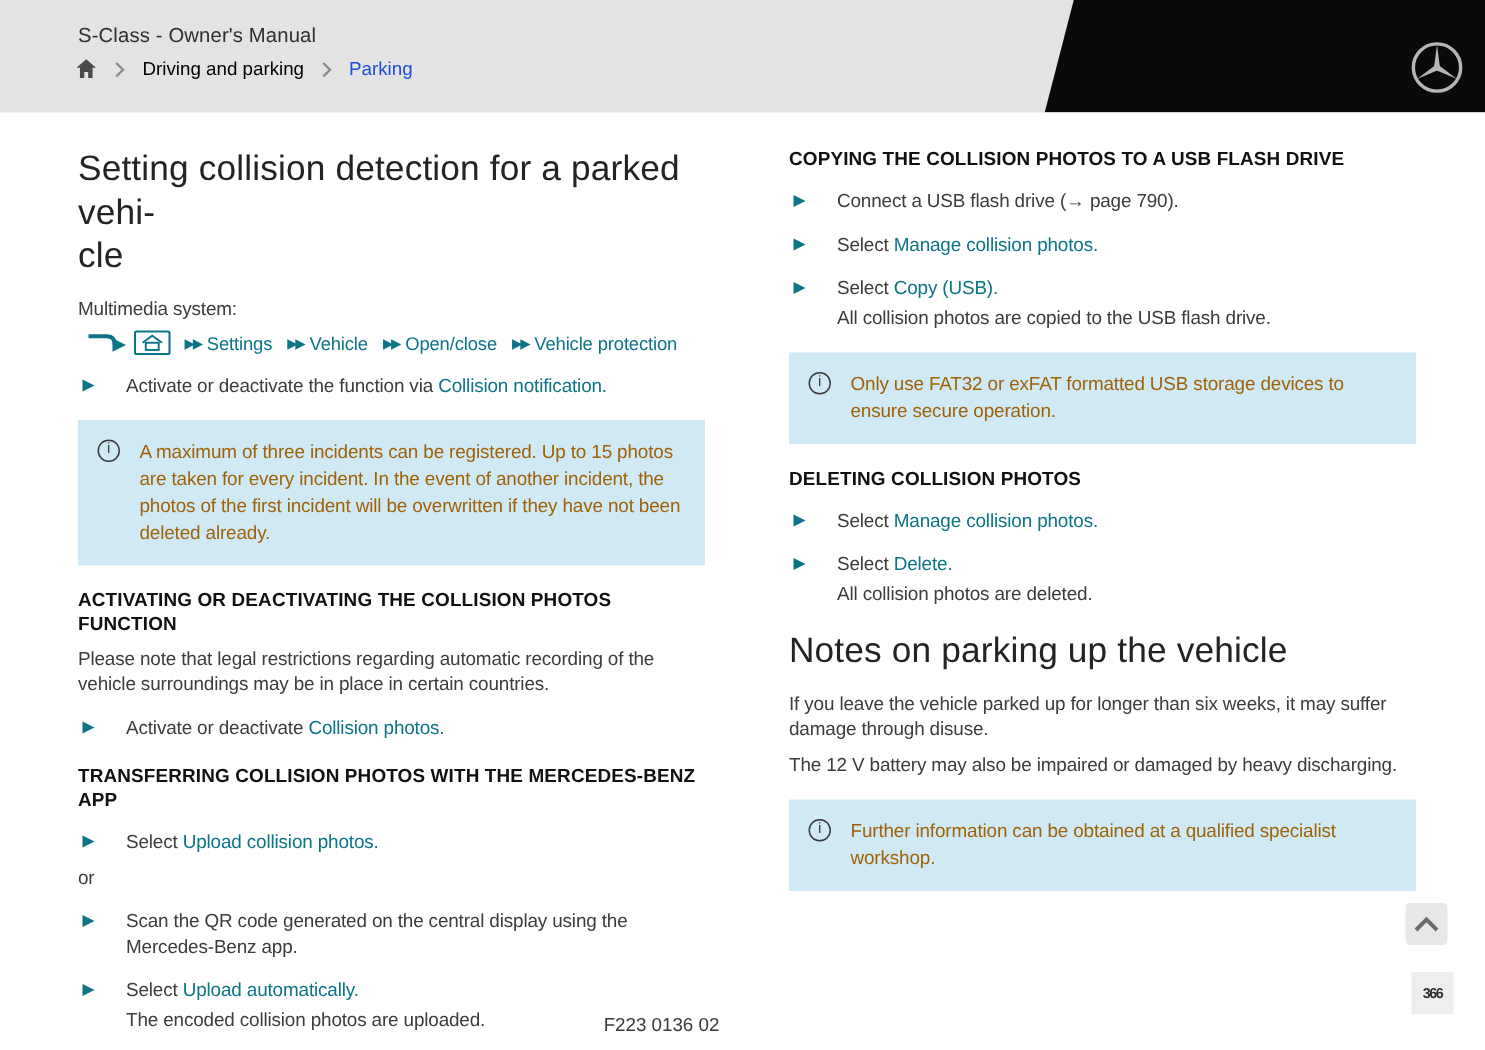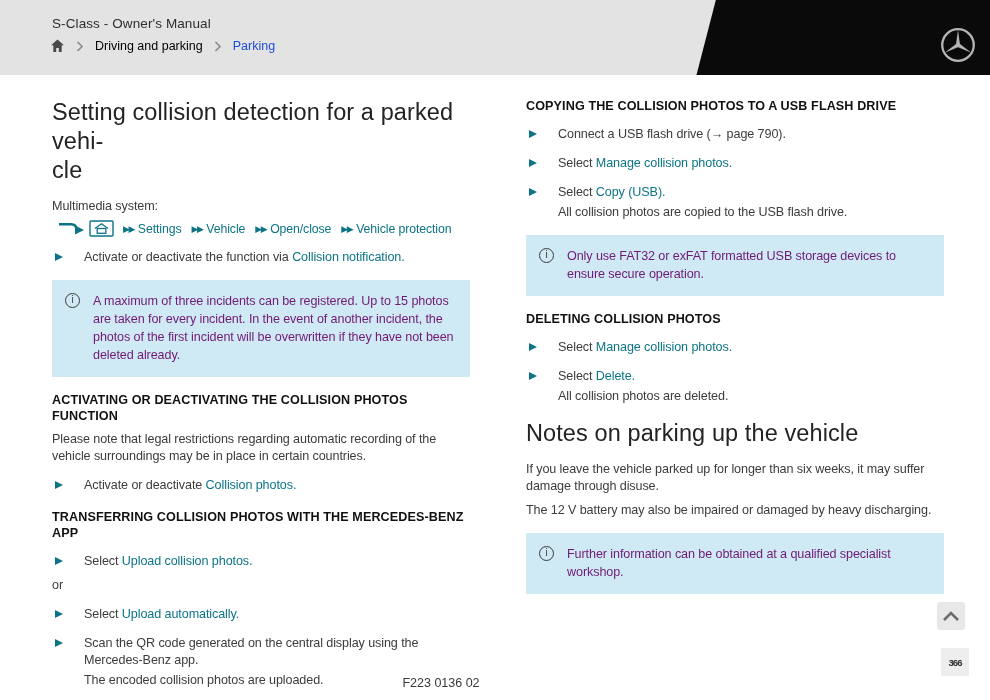--- a/index.html
+++ b/index.html
@@ -43,21 +43,21 @@
   .bullet { display:flex; margin:12px 0 2px; }
   .tri { flex:none; width:0; height:0; border-left:8px solid #0c7486;
          border-top:4.5px solid transparent; border-bottom:4.5px solid transparent; margin:4px 0 0 3px; }
   .btext { margin-left:21px; font-size:12.6px; color:#3c3c3c; line-height:17px; letter-spacing:-.1px; }
   .lnk { color:#0c7486; }
   .result { margin:3px 0 4px 32px; font-size:12.6px; color:#3c3c3c; line-height:17px; letter-spacing:-.1px; }
 
   .info { display:flex; background:#cfe9f5; margin:14px 0 12px; padding:12px 14px 13px 13px; }
   .iicon { flex:none; width:15px; height:15px; border:1.2px solid #3a3a3a; border-radius:50%;
            font-size:10px; line-height:12.5px; text-align:center; color:#3a3a3a; margin-top:1px; }
-  .itext { margin-left:13px; font-size:12.6px; color:#701a75; line-height:18px; letter-spacing:-.1px; }
+  .itext { margin-left:13px; font-size:12.6px; color:#a16207; line-height:18px; letter-spacing:-.1px; }
 
   
   .scroll-top { position:absolute; right:25px; top:602px; width:28px; height:28px; background:#e8e8e8;
                 border-radius:3px; display:flex; align-items:center; justify-content:center; cursor:pointer; }
   .page-badge { position:absolute; right:21px; top:648px; width:28px; height:28px; background:#eeeeee;
                 display:flex; align-items:center; justify-content:center;
                 font-size:9.5px; font-weight:700; color:#2e2e2e; letter-spacing:-1px; }
   .footer-code { position:absolute; left:0; top:676px; width:882px; text-align:center;
                  font-size:12.5px; color:#3a3a3a; }
 </style>
@@ -142,25 +142,25 @@
         <div class="btext"><span>Activate or deactivate </span><span class="lnk">Collision photos.</span></div>
       </div>
       <div class="head">TRANSFERRING COLLISION PHOTOS WITH THE MERCEDES-BENZ APP</div>
       <div class="bullet">
         <span class="tri"></span>
         <div class="btext"><span>Select </span><span class="lnk">Upload collision photos.</span></div>
       </div>
       <div class="para">or</div>
       <div class="bullet">
         <span class="tri"></span>
+        <div class="btext"><span>Scan the QR code generated on the central display using the Mercedes-Benz app.</span></div>
+      </div>
+      <div class="bullet">
+        <span class="tri"></span>
         <div class="btext"><span>Select </span><span class="lnk">Upload automatically.</span></div>
-      </div>
-      <div class="bullet">
-        <span class="tri"></span>
-        <div class="btext"><span>Scan the QR code generated on the central display using the Mercedes-Benz app.</span></div>
       </div>
       <div class="result">The encoded collision photos are uploaded.</div>
     </div>
   <div class="col col-right" id="col-right">
       <div class="head">COPYING THE COLLISION PHOTOS TO A USB FLASH DRIVE</div>
       <div class="bullet">
         <span class="tri"></span>
         <div class="btext"><span>Connect a USB flash drive (→ page 790).</span></div>
       </div>
       <div class="bullet">

